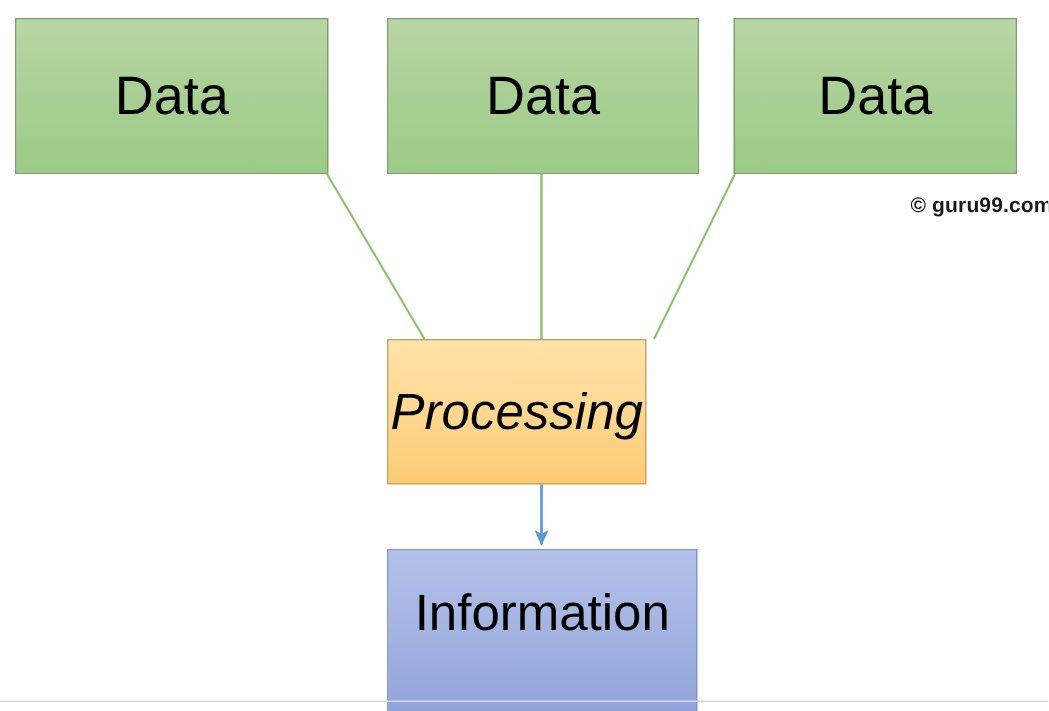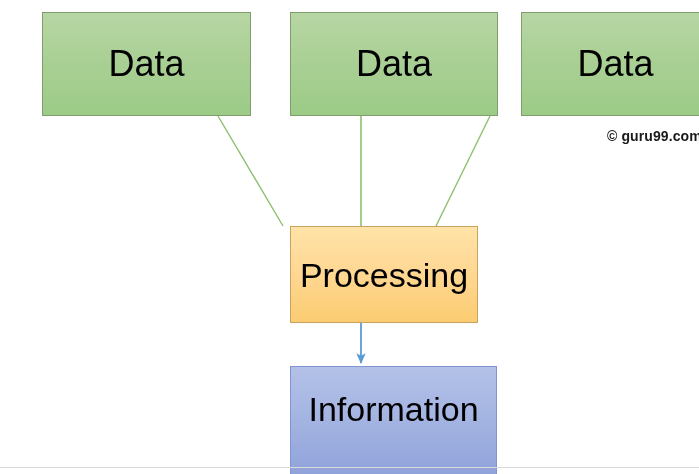--- a/index.html
+++ b/index.html
@@ -27,44 +27,44 @@
   }
   .node {
     position: absolute;
     box-sizing: border-box;
     display: flex;
     align-items: center;
     justify-content: center;
     color: #000000;
     line-height: 1;
     white-space: nowrap;
-    margin-left: 32px;
   }
   .node-label {
     display: block;
     font-weight: 400;
   }
   
   .node-data {
     border: 1px solid #7f9e6b;
     background: linear-gradient(to bottom, #b7d6a4 0%, #aad095 45%, #9ccb87 100%);
     font-size: 36px;
   }
   #data-1 { left: 10px;  top: 12px; width: 209px; height: 104px; }
   #data-2 { left: 258px; top: 12px; width: 208px; height: 104px; }
   #data-3 { left: 489px; top: 12px; width: 189px; height: 104px; }
   
   #processing {
     left: 258px;
     top: 226px;
-    width: 188px;
+    width: 173px;
     height: 97px;
     border: 1px solid #c8a35d;
     background: linear-gradient(to bottom, #ffe3a8 0%, #ffd894 45%, #fbcc72 100%);
     font-size: 34px;
+    font-style: italic;
   }
   
   #information {
     left: 258px;
     top: 366px;
     width: 207px;
     height: 112px;
     border: 1px solid #8095cf;
     background: linear-gradient(to bottom, #b3c1e8 0%, #a5b5e2 45%, #8fa2da 100%);
     font-size: 34px;

